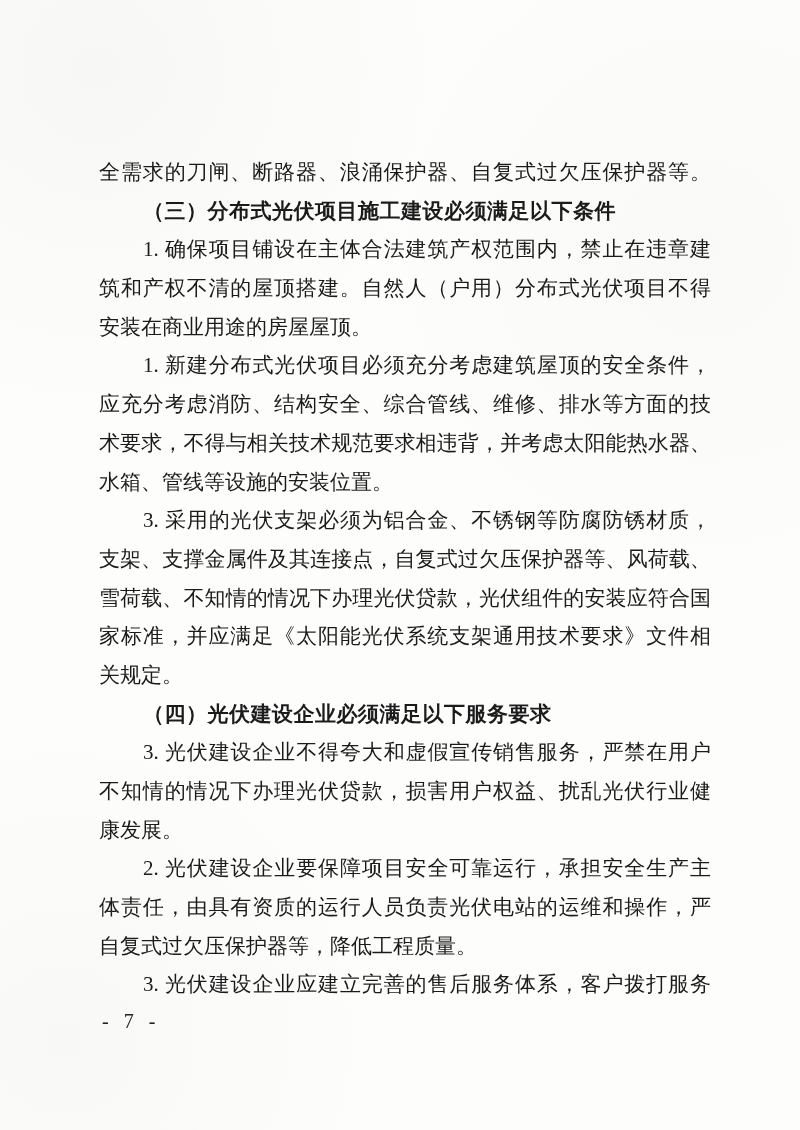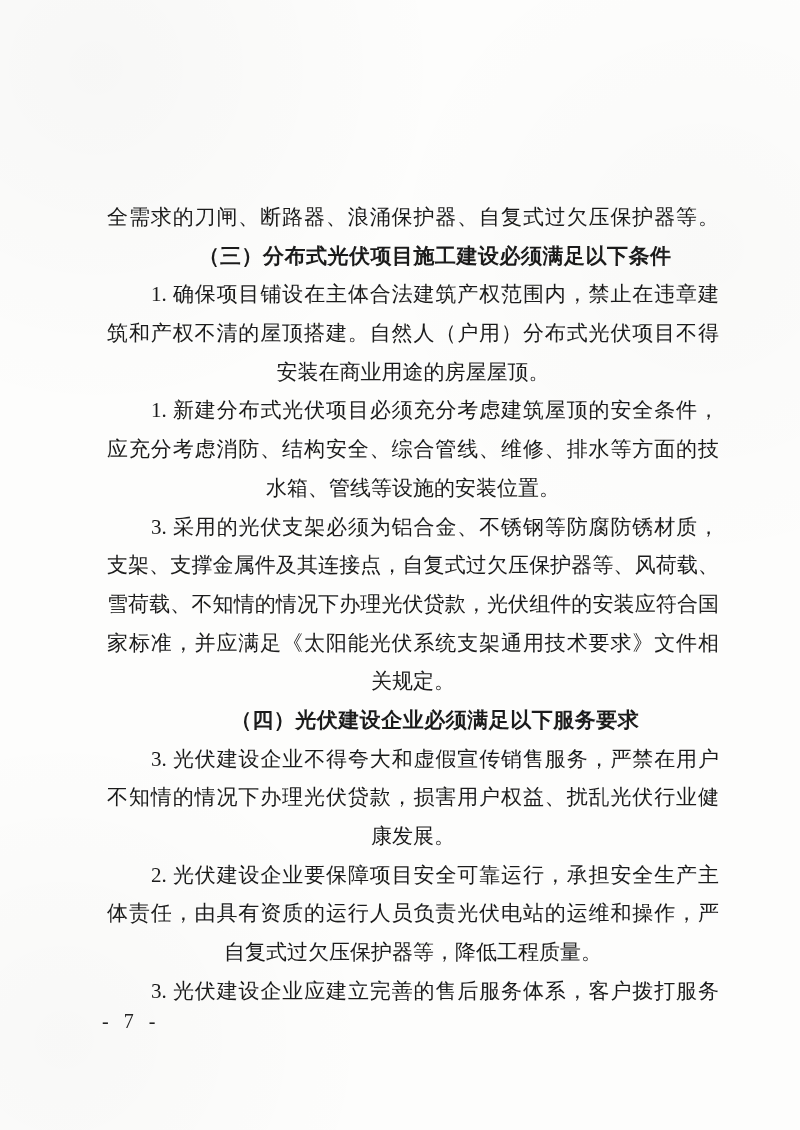--- a/index.html
+++ b/index.html
@@ -21,32 +21,31 @@
     position: absolute;
     inset: 0;
     background:
       radial-gradient(circle at 12% 6%, rgba(0,0,0,0.025), transparent 28%),
       radial-gradient(circle at 88% 22%, rgba(0,0,0,0.015), transparent 30%),
       radial-gradient(circle at 8% 92%, rgba(0,0,0,0.02), transparent 25%);
     pointer-events: none;
   }
   .text-block {
     position: absolute;
-    left: 107px;
+    left: 99px;
     top: 153px;
     width: 612px;
     color: #1b1b1b;
-    margin-top: 45px;
   }
   .line {
     font-size: 21px;
     line-height: 38.7px;
     height: 38.7px;
     white-space: nowrap;
-    text-align: center;
+    text-align: left;
   }
   .line.fill {
     white-space: normal;
     text-align: justify;
     text-align-last: justify;
     -moz-text-align-last: justify;
     text-justify: inter-character;
   }
   .line.indent {
     padding-left: 44px;
@@ -71,20 +70,21 @@
 
 <div class="page">
   <div class="text-block" id="text-block">
       <div class="line fill">全需求的刀闸、断路器、浪涌保护器、自复式过欠压保护器等。</div>
       <div class="line indent bold">（三）分布式光伏项目施工建设必须满足以下条件</div>
       <div class="line fill indent">1. 确保项目铺设在主体合法建筑产权范围内，禁止在违章建</div>
       <div class="line fill">筑和产权不清的屋顶搭建。自然人（户用）分布式光伏项目不得</div>
       <div class="line">安装在商业用途的房屋屋顶。</div>
       <div class="line fill indent">1. 新建分布式光伏项目必须充分考虑建筑屋顶的安全条件，</div>
       <div class="line fill">应充分考虑消防、结构安全、综合管线、维修、排水等方面的技</div>
+      <div class="line fill">术要求，不得与相关技术规范要求相违背，并考虑太阳能热水器、</div>
       <div class="line">水箱、管线等设施的安装位置。</div>
       <div class="line fill indent">3. 采用的光伏支架必须为铝合金、不锈钢等防腐防锈材质，</div>
       <div class="line fill">支架、支撑金属件及其连接点，自复式过欠压保护器等、风荷载、</div>
       <div class="line fill">雪荷载、不知情的情况下办理光伏贷款，光伏组件的安装应符合国</div>
       <div class="line fill">家标准，并应满足《太阳能光伏系统支架通用技术要求》文件相</div>
       <div class="line">关规定。</div>
       <div class="line indent bold">（四）光伏建设企业必须满足以下服务要求</div>
       <div class="line fill indent">3. 光伏建设企业不得夸大和虚假宣传销售服务，严禁在用户</div>
       <div class="line fill">不知情的情况下办理光伏贷款，损害用户权益、扰乱光伏行业健</div>
       <div class="line">康发展。</div>

